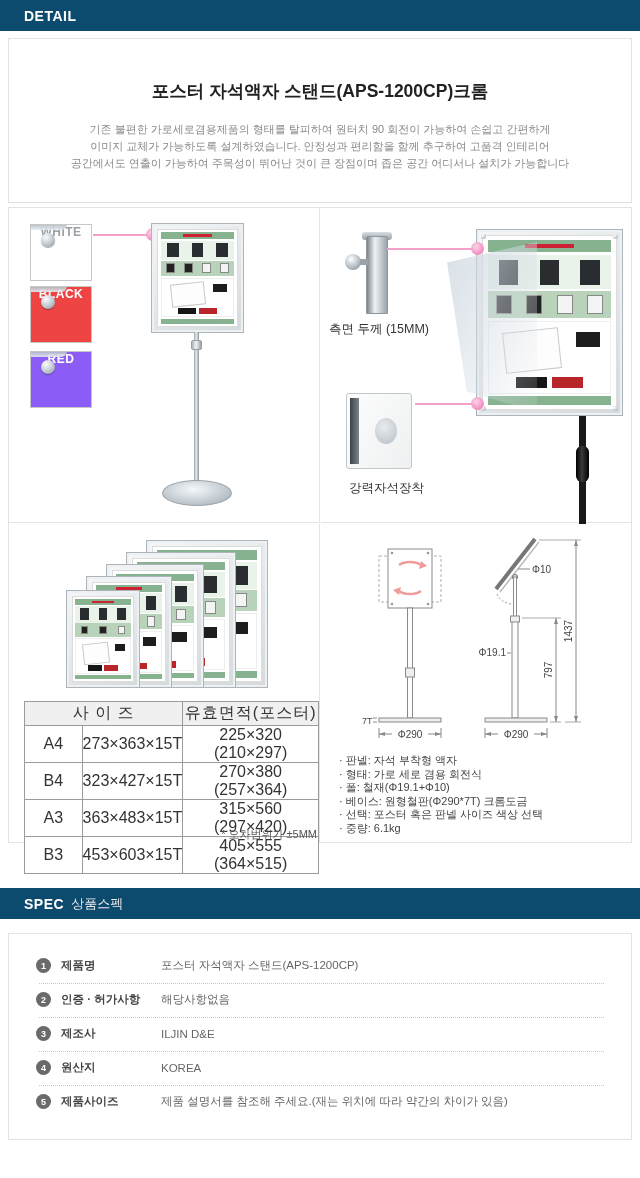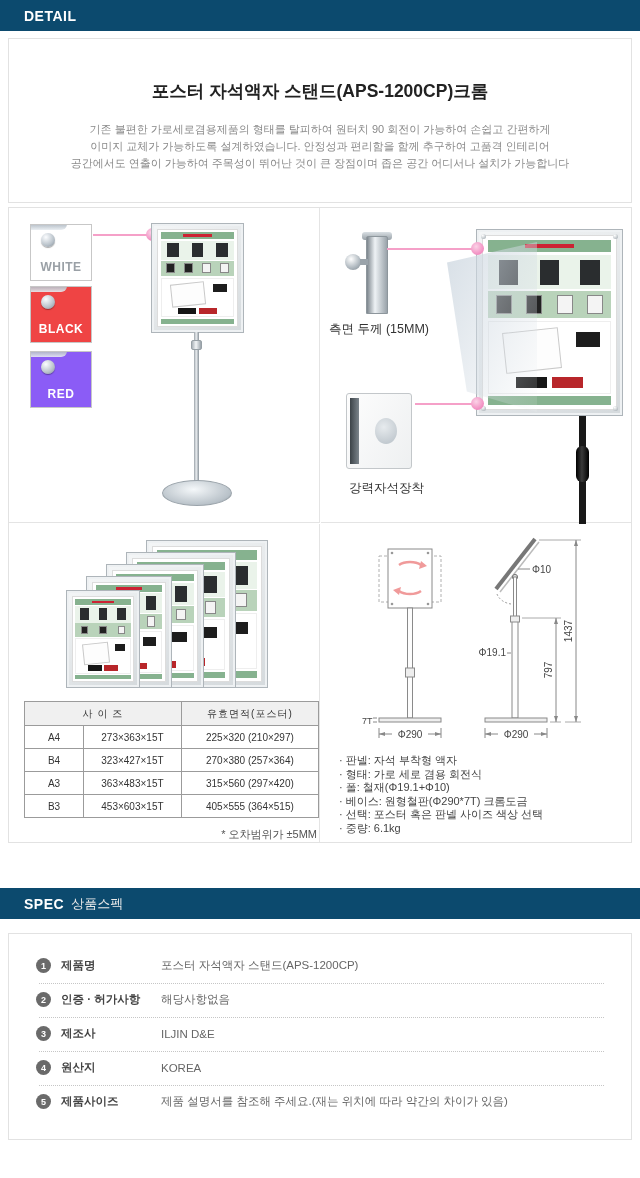--- a/index.html
+++ b/index.html
@@ -22,21 +22,21 @@
 
   
   .grid { top:207px; height:636px; }
   .cell { position:absolute; background:#fff; }
   .cell-tl { left:0; top:0; width:311px; height:315px; border-right:1px solid #e4e4e4; border-bottom:1px solid #e4e4e4; }
   .cell-tr { left:312px; top:0; width:310px; height:315px; border-bottom:1px solid #e4e4e4; }
   .cell-bl { left:0; top:316px; width:311px; height:318px; border-right:1px solid #e4e4e4; }
   .cell-br { left:312px; top:316px; width:310px; height:318px; }
 
   
-  .swatch { position:absolute; left:21px; width:62px; height:57px; border:1px solid #c7c7c7; display:flex; align-items:flex-end; justify-content:center; overflow:hidden; }
+  .swatch { position:absolute; left:21px; width:62px; height:57px; border:1px solid #c7c7c7; display:flex; align-items:flex-start; justify-content:center; overflow:hidden; }
   .swatch .lbl { font-size:12px; font-weight:bold; letter-spacing:.5px; margin-bottom:6px; }
   .swatch .corner { position:absolute; left:-4px; top:-4px; width:40px; height:9px; background:linear-gradient(#8d99a5,#e8edf2); border-radius:0 0 6px 0; opacity:.9; }
   .swatch .mag { position:absolute; left:10px; top:8px; width:14px; height:14px; border-radius:50%; background:radial-gradient(circle at 35% 30%,#fbfdff,#b9c2ca 60%,#7f8a93); box-shadow:0 1px 1px rgba(0,0,0,.35); }
   .sw-white { top:16px; background:#ffffff; }
   .sw-black { top:78px; background:#ef4444; }
   .sw-red   { top:143px; background:#8b5cf6; }
 
   
   .pline { position:absolute; height:2px; background:#f5a0c8; }
   .pdot { position:absolute; width:13px; height:13px; border-radius:50%; background:radial-gradient(circle at 40% 35%,#fbd3e7,#f291c3 65%,#ec7fb7); }
@@ -72,21 +72,21 @@
   .side-knob:after { content:""; position:absolute; right:-7px; top:5px; width:8px; height:6px; background:#9aa3aa; }
   .mag-box { position:absolute; left:25px; top:185px; width:66px; height:76px; background:linear-gradient(120deg,#fdfdfd,#eef0f1); border:1px solid #c3c7ca; border-radius:3px; }
   .mag-strip { position:absolute; left:3px; top:4px; width:9px; height:66px; background:linear-gradient(90deg,#3c4348,#7b848b); }
   .mag-dot { position:absolute; right:14px; top:24px; width:22px; height:26px; border-radius:50%; background:radial-gradient(circle at 40% 35%,#e7ebee,#b6bfc6); }
   .cap-label { position:absolute; font-size:12.5px; color:#333; }
   .sheet { position:absolute; left:-58px; top:18px; width:90px; height:170px; background:linear-gradient(115deg,rgba(205,215,224,.8),rgba(255,255,255,.1)); clip-path:polygon(0 12%,100% 0,100% 100%,22% 88%); }
   .tr-pole { position:absolute; left:258px; top:208px; width:7px; height:108px; background:#181818; }
   .tr-handle { position:absolute; left:255px; top:238px; width:13px; height:36px; background:linear-gradient(90deg,#000,#3a3a3a 45%,#000); border-radius:6px; }
 
   
-  .size-table { position:absolute; left:15px; top:177px; border-collapse:collapse; font-size:10px; color:#333;padding-left:40px; }
+  .size-table { position:absolute; left:15px; top:177px; border-collapse:collapse; font-size:16px; color:#333;padding-left:40px; }
   .size-table th, .size-table td { border:1px solid #9b9b9b; text-align:center; }
   .size-table th { background:#f0f0f0; font-weight:normal; height:24px; letter-spacing:1px; }
   .size-table td { height:23px; background:#fff; }
   .size-table .c1 { width:62px; } .size-table .c2 { width:100px; } .size-table .c3 { width:143px; }
   .tbl-note { position:absolute; left:15px; top:303px; width:293px; text-align:right; font-size:11px; color:#555; }
 
   
   .diagram { position:absolute; left:38px; top:8px; }
   .bullets { position:absolute; left:18px; top:230px; list-style:none; font-size:11px; line-height:13.5px; color:#444; }
 

